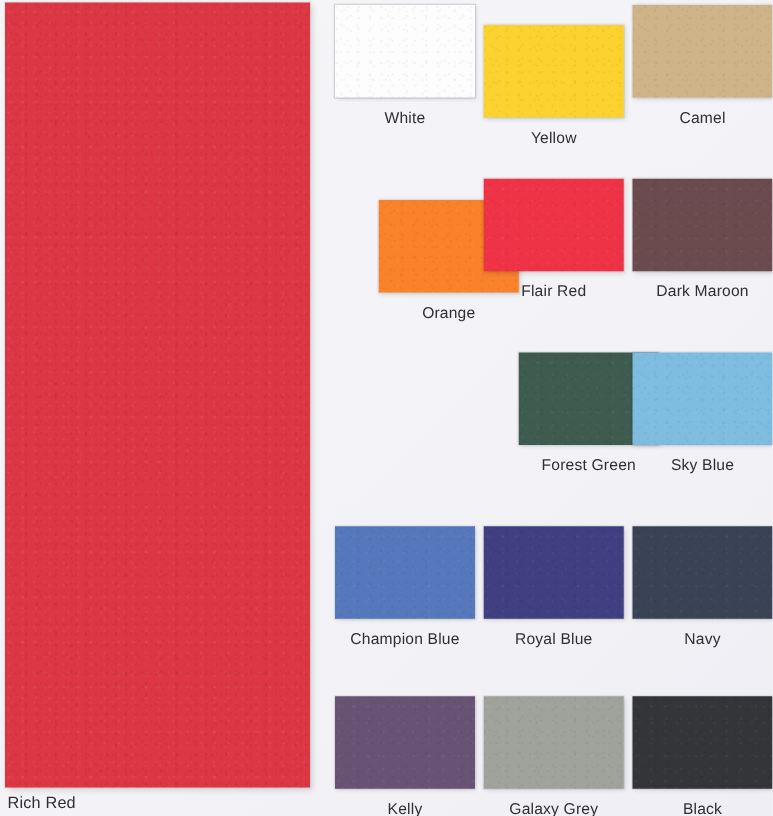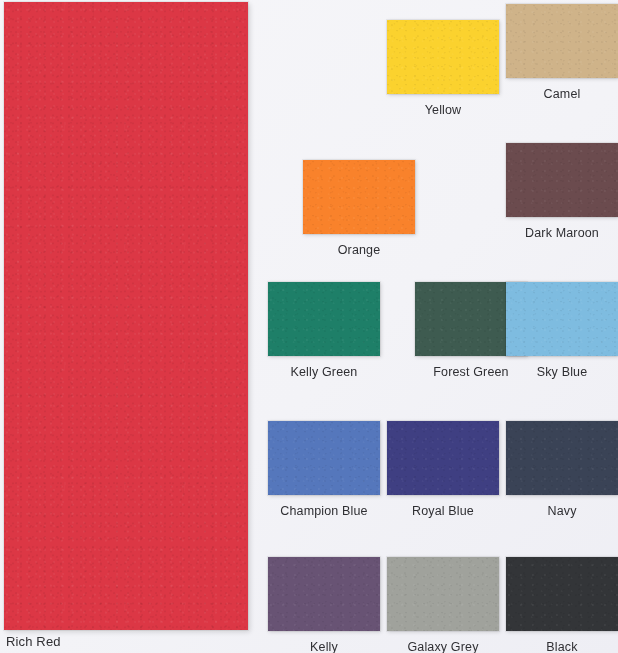--- a/index.html
+++ b/index.html
@@ -117,50 +117,56 @@
 <div id="page" style="background: linear-gradient(135deg, rgb(246, 246, 249) 0%, rgb(243, 243, 247) 55%, rgb(238, 238, 244) 100%);">
 
   <div class="featured">
     <div class="featured-chip" id="featured-chip" style="background-color: rgb(220, 55, 69);">
       <div class="grain-big"></div>
     </div>
     <div class="featured-label">Rich Red</div>
   </div>
 
   <div class="grid" id="swatch-grid">
+      <div class="cell" style="left: 0px; top: 4px;">
+        <div class="chip light" style="background-color: rgb(253, 253, 253);">
+          <div class="grain"></div>
+        </div>
+        <div class="chip-label">White</div>
+      </div>
       <div class="cell" style="left: 119px; top: 4px; margin-top: 16px;">
         <div class="chip" style="background-color: rgb(251, 210, 46);">
           <div class="grain"></div>
         </div>
         <div class="chip-label">Yellow</div>
       </div>
       <div class="cell" style="left: 238px; top: 4px;">
         <div class="chip" style="background-color: rgb(207, 179, 137);">
           <div class="grain"></div>
         </div>
         <div class="chip-label">Camel</div>
       </div>
       <div class="cell" style="left: 0px; top: 160px; padding-left: 35px;">
         <div class="chip" style="background-color: rgb(249, 130, 43);">
           <div class="grain"></div>
         </div>
         <div class="chip-label">Orange</div>
       </div>
+      <div class="cell" style="left: 119px; top: 143px;">
+        <div class="chip" style="background-color: rgb(238, 51, 70);">
+          <div class="grain"></div>
+        </div>
+        <div class="chip-label">Flair Red</div>
+      </div>
       <div class="cell" style="left: 238px; top: 143px;">
         <div class="chip" style="background-color: rgb(107, 75, 78);">
           <div class="grain"></div>
         </div>
         <div class="chip-label">Dark Maroon</div>
       </div>
-      <div class="cell" style="left: 0px; top: 282px;">
-        <div class="chip" style="background-color: rgb(30, 127, 104);">
-          <div class="grain"></div>
-        </div>
-        <div class="chip-label">Kelly Green</div>
-      </div>
       <div class="cell" style="left: 119px; top: 282px; padding-left: 28px;">
         <div class="chip" style="background-color: rgb(62, 91, 80);">
           <div class="grain"></div>
         </div>
         <div class="chip-label">Forest Green</div>
       </div>
       <div class="cell" style="left: 238px; top: 282px;">
         <div class="chip" style="background-color: rgb(126, 188, 224);">
           <div class="grain"></div>
         </div>

